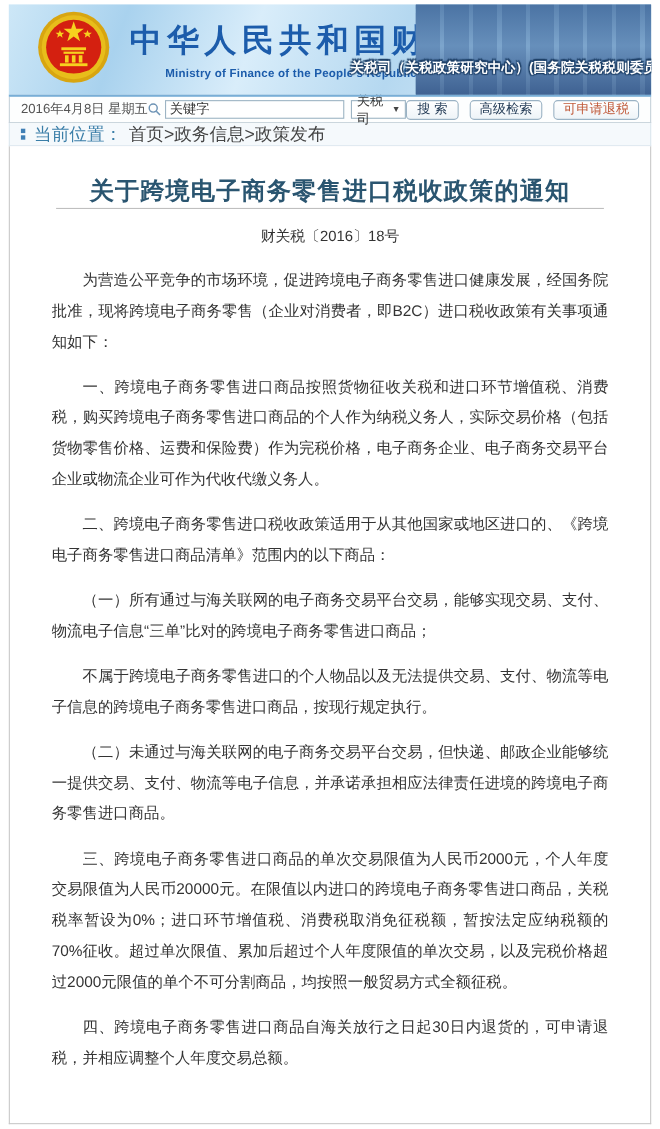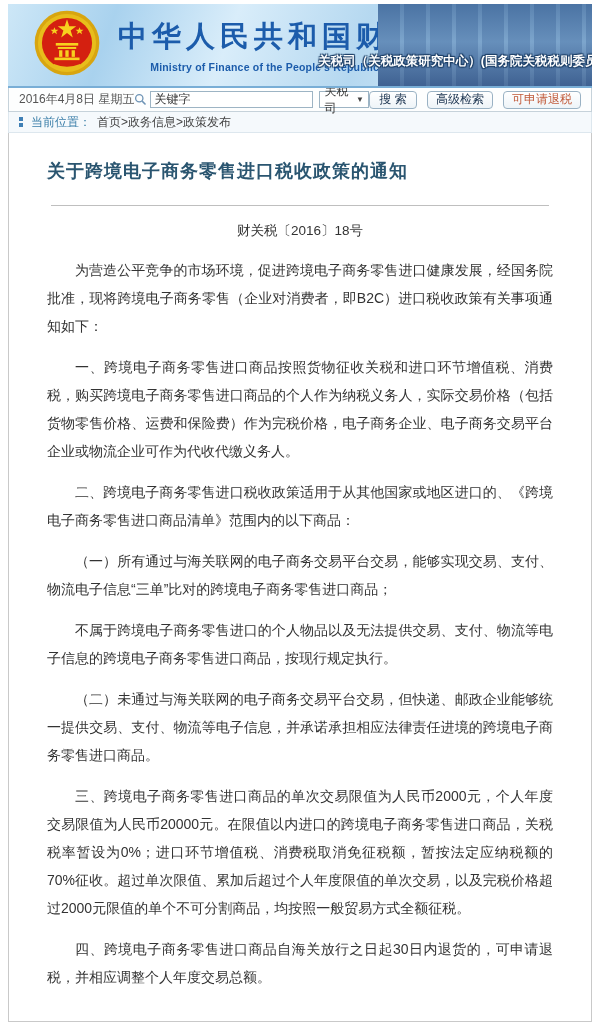--- a/index.html
+++ b/index.html
@@ -71,37 +71,37 @@
     background: linear-gradient(180deg, #ffffff 0%, #eef4f8 100%);
     font-size: 12px; color: #223a55; white-space: nowrap;
     display: flex; align-items: center; justify-content: center;
     font-family: "Liberation Sans", sans-serif; cursor: pointer;
   }
   .tb-btn.home { color: #c05a3a; }
 
   
   .breadcrumb {
     height: 21px; background: #f5f9fc; border: 1px solid #dde7ee; border-top: none;
-    display: flex; align-items: center; font-size: 12px; padding: 0 10px;
+    display: flex; align-items: center; font-size: 16px; padding: 0 10px;
   }
   .crumb-icon { width: 4px; height: 11px; margin-right: 8px; display: flex; flex-direction: column; gap: 2px; }
   .crumb-icon span { display: block; width: 4px; height: 4px; background: #3f7fb5; }
   .crumb-label { color: #3a7ea8; margin-right: 6px; white-space: nowrap; }
   .crumb-path { color: #444; white-space: nowrap; }
 
   
   .doc {
     border-left: 1px solid #c9c9c9; border-right: 1px solid #c9c9c9;
     border-bottom: 1px solid #c9c9c9;
     background: #fff; height: 889px; overflow: hidden;
     padding: 26px 38px 0 38px;
   }
   .doc-title {
-    font-size: 18px; font-weight: bold; color: #2a5570;
-    letter-spacing: 1px; margin-bottom: 22px;
+    text-align: center; font-size: 22px; font-weight: bold; color: #2a5570;
+    letter-spacing: 1px; 
   }
   .doc-rule { border: none; border-top: 1px solid #bfbfbf; margin: 0 4px 16px 4px; }
   .doc-number { text-align: center; font-size: 13.5px; color: #333; margin-bottom: 16px; }
   .doc-body p {
     font-size: 14px; line-height: 28px; color: #333;
     text-indent: 2em; margin-bottom: 13px; text-align: justify;
   }
   .doc-body p.no-indent { text-indent: 0; }
 </style>
 </head>

